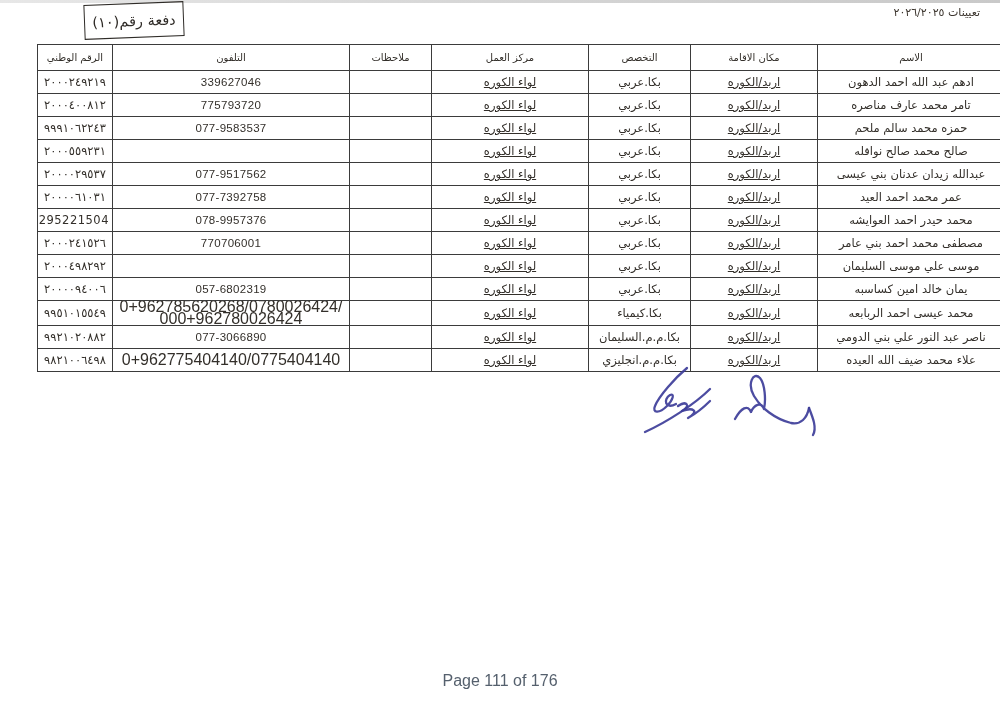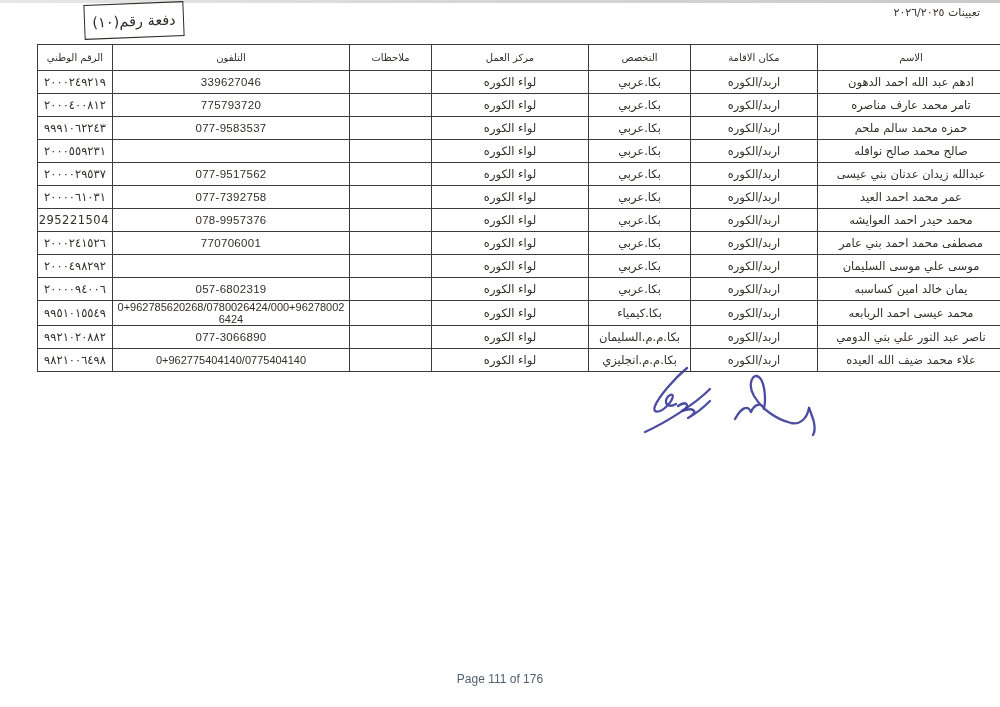--- a/index.html
+++ b/index.html
@@ -43,31 +43,31 @@
   th.w-work  ,td.c-work  {width:150px;}
   th.w-notes ,td.c-notes {width:75px;}
   th.w-phone ,td.c-phone {width:230px;}
   th.w-natid ,td.c-natid {width:68px;}
   th.w-natid{font-size:10.5px;}
   td.c-name{text-align:right;padding-right:5px;white-space:nowrap;font-size:11.5px;}
   td.c-phone{
     direction:ltr;font-family:"Liberation Sans",sans-serif;
     font-size:12.5px;letter-spacing:.3px;word-break:break-all;line-height:12px;color:#272727;
   }
-  td.c-phone.small{font-size:11px;letter-spacing:0;}
+  td.c-phone.small{font-size:16px;letter-spacing:0;}
   td.c-natid{font-size:10.5px;letter-spacing:.5px;white-space:nowrap;}
   td.c-major{font-size:10.5px;white-space:nowrap;}
-  td.c-work,td.c-res{font-size:11px;white-space:nowrap;}
+  td.c-work,td.c-res{font-size:11px;white-space:nowrap;text-decoration:underline;}
   
   .signatures{position:absolute;left:615px;top:362px;width:230px;height:80px;}
   .signatures path{fill:none;stroke:#3d3d99;stroke-width:2.3;stroke-linecap:round;stroke-linejoin:round;opacity:.92;}
   
   .page-footer{
     position:absolute;left:0;top:672px;width:1000px;text-align:center;
-    font-family:"Liberation Sans",sans-serif;font-size:12px;color:#55606d;
+    font-family:"Liberation Sans",sans-serif;font-size:16px;color:#55606d;
   }
 </style>
 </head>
 <body>
 
 <div class="scan-top-edge"></div>
 
 <div class="stamp">
   <span>دفعة رقم(١٠)</span>
 </div>

